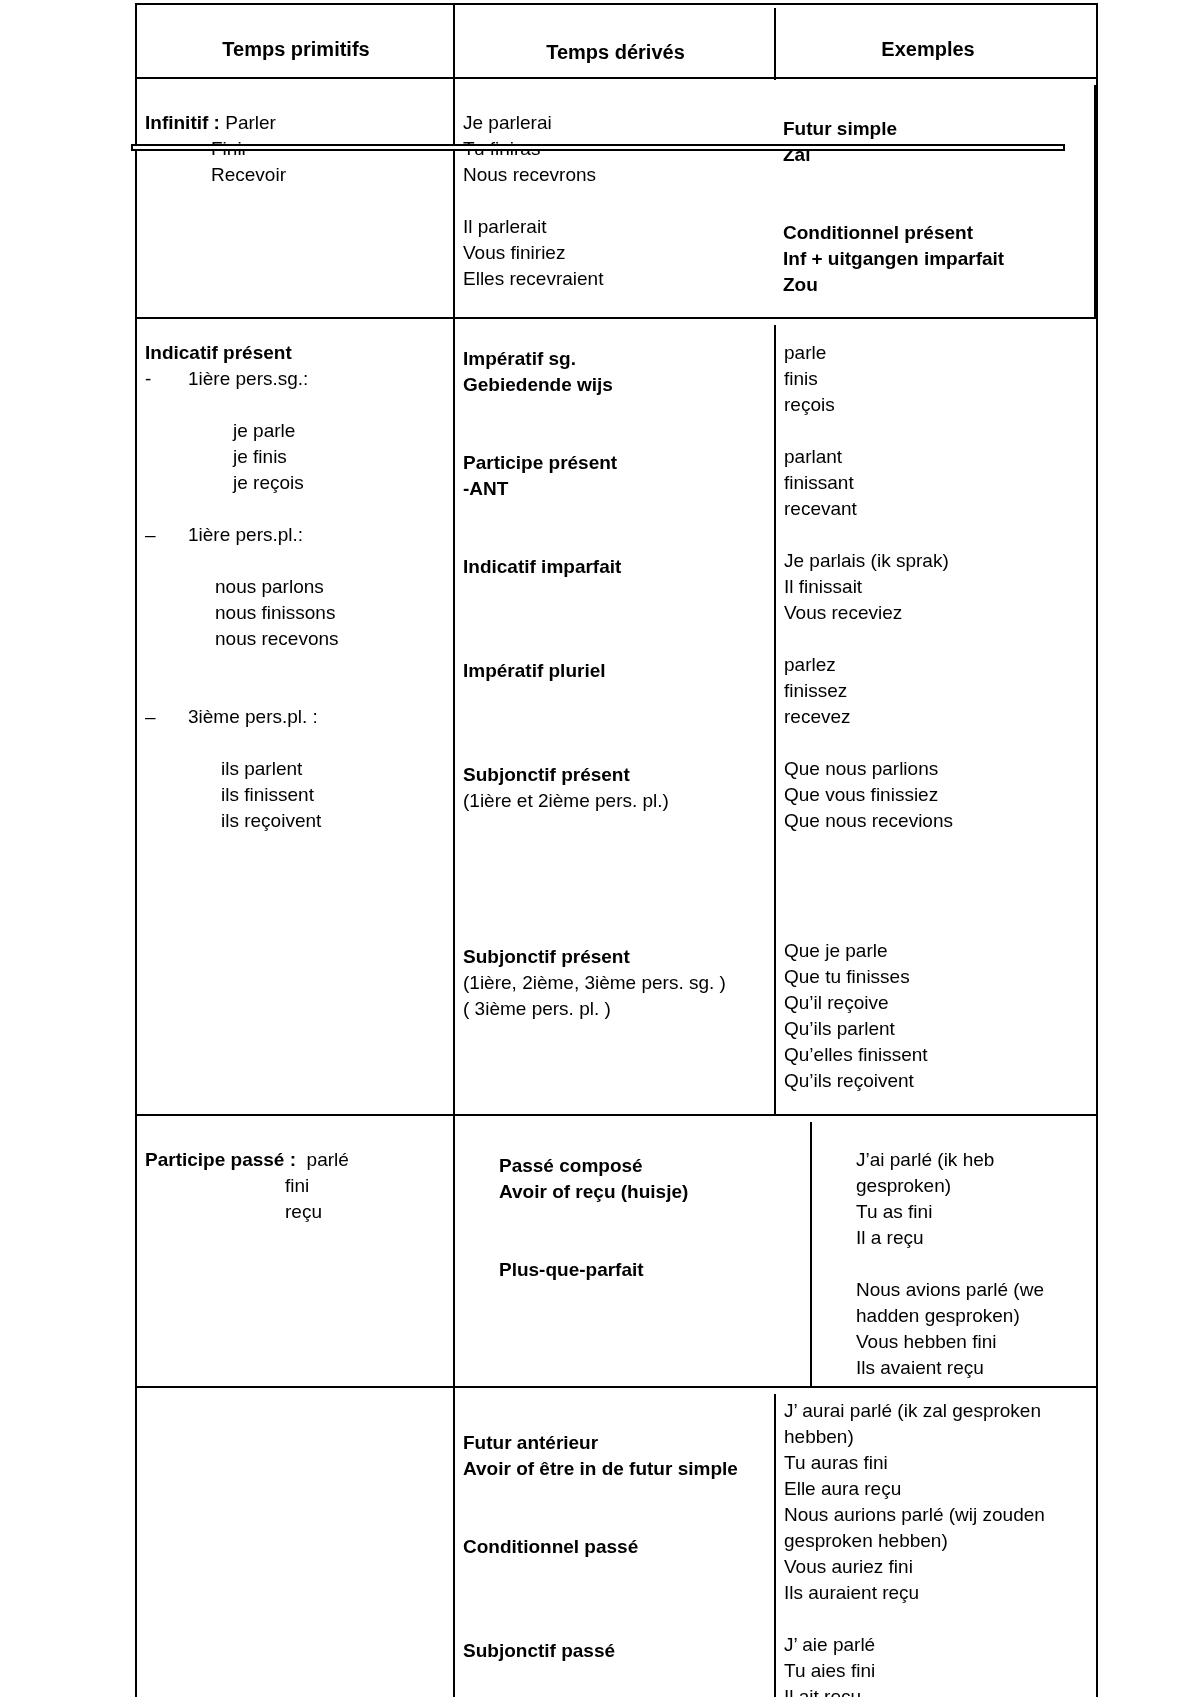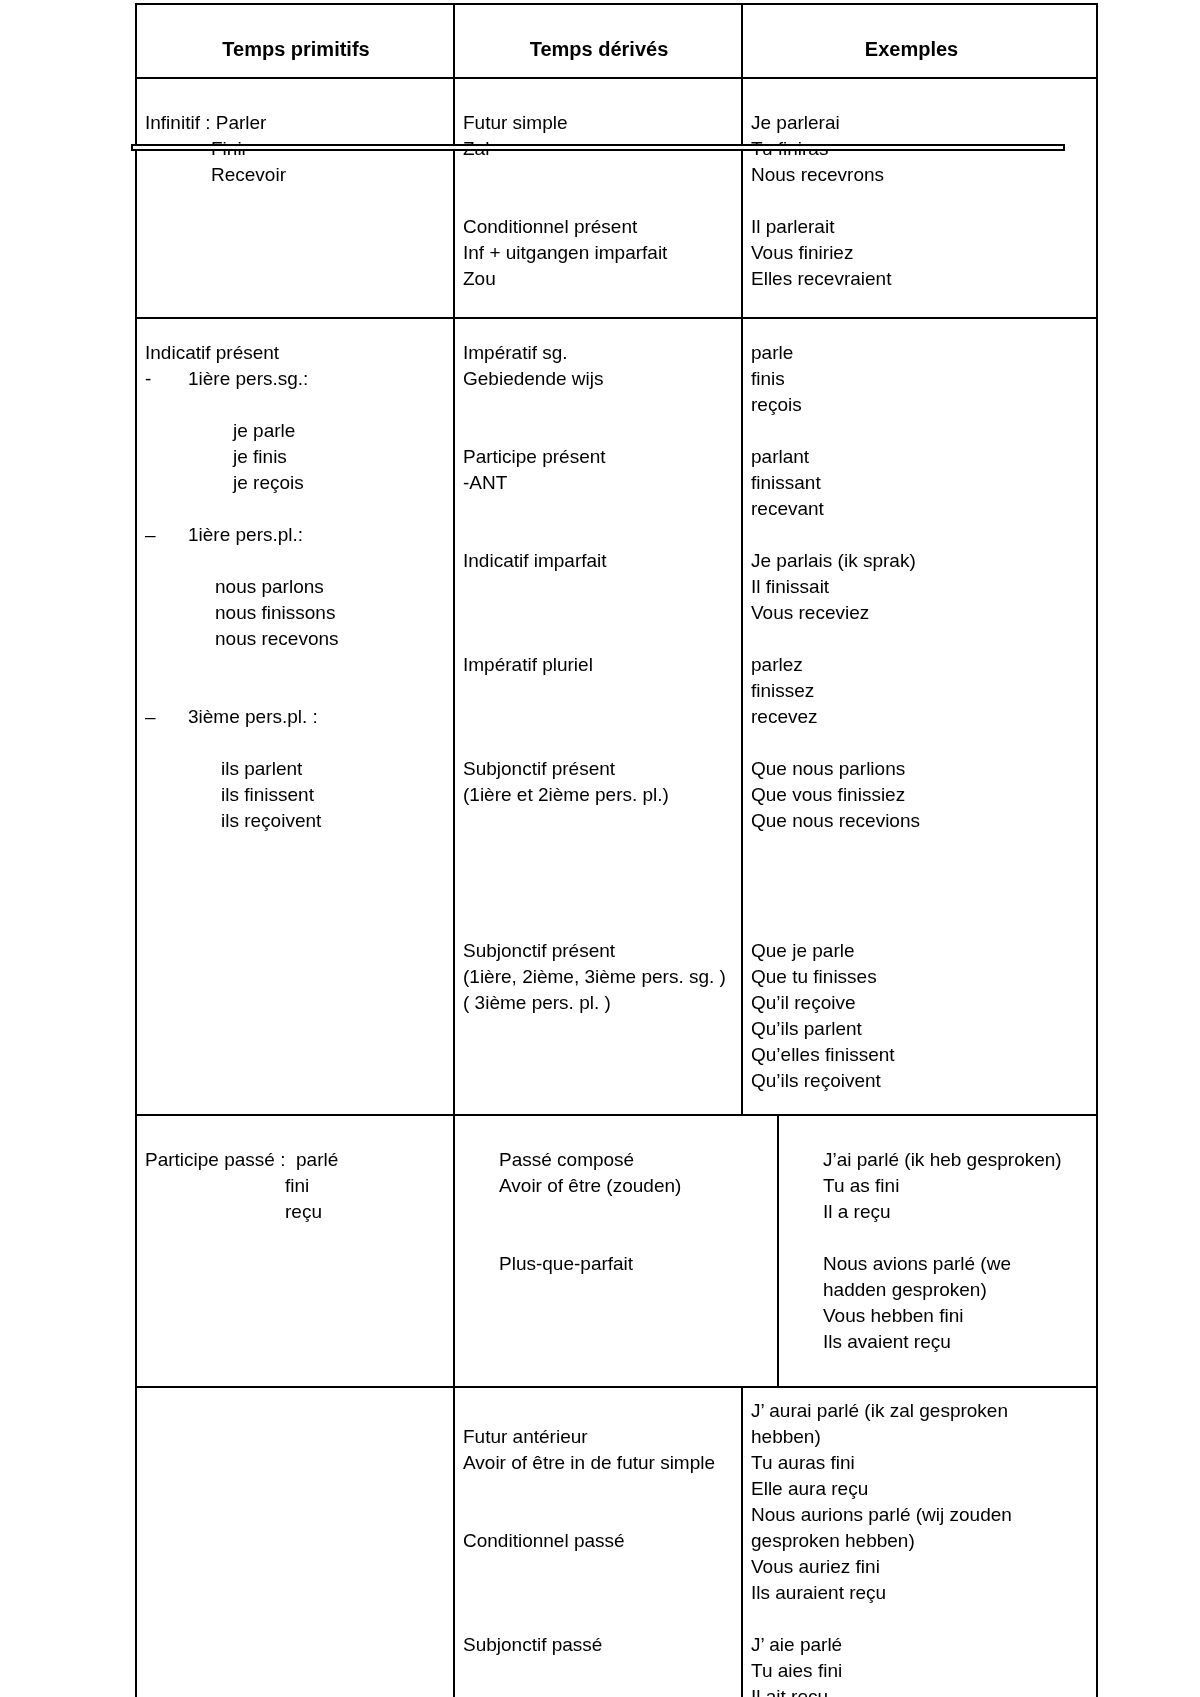--- a/index.html
+++ b/index.html
@@ -26,41 +26,41 @@
   }
   .trow{display:flex;box-sizing:border-box;border-bottom:2px solid #000;}
   .trow.last{border-bottom:none;}
   .tcell{
     box-sizing:border-box;
     border-right:2px solid #000;
     padding:16px 6px 0 8px;
     overflow:visible;
   }
   .tcell.c1{width:318px;}
-  .tcell.c2{width:288px;}
+  .tcell.c2{width:321px;margin-top:6px;}
   .tcell.c3{flex:1;border-right:none;padding-right:24px;}
   .header-row{height:74px;align-items:center;}
   .header-row .tcell{
     height:100%;display:flex;align-items:center;justify-content:center;
     font-weight:bold;font-size:20px;
   }
   .row-a{height:240px;}
   .row-b{height:797px;}
   .row-c{height:272px;gap:36px;}
   .row-d{height:430px;}
   .row-a .tcell,.row-c .tcell{padding-top:31px;}
   .row-b .tcell{padding-top:21px;}
   .row-d .tcell{padding-top:10px;}
   .line{
     min-height:26px;line-height:26px;
     font-size:19px;
   }
   .c1 .line,.c2 .line{white-space:pre;}
   .c3 .line{white-space:normal;}
-  .b{font-weight:normal;text-align:center;}
+  .b{font-weight:bold;text-align:center;}
   .strike-rule{
     position:absolute;
     left:131px;top:144px;
     width:934px;height:7px;
     box-sizing:border-box;
     background:#ffffff;
     border:2px solid #000;
     z-index:10;
   }
 </style>
@@ -82,37 +82,37 @@
         <span>Exemples</span>
       </div>
     </div>
 
     <div class="trow row-a">
       <div class="tcell c1">
           <div class="line"><span class="b">Infinitif : </span><span>Parler</span></div>
           <div class="line" style="padding-left: 66px;"><span>Finir</span></div>
           <div class="line" style="padding-left: 66px;"><span>Recevoir</span></div>
         </div>
+      <div class="tcell c3">
+          <div class="line"><span>Je parlerai</span></div>
+          <div class="line"><span>Tu finiras</span></div>
+          <div class="line"><span>Nous recevrons</span></div>
+          <div class="line"></div>
+          <div class="line"><span>Il parlerait</span></div>
+          <div class="line"><span>Vous finiriez</span></div>
+          <div class="line"><span>Elles recevraient</span></div>
+        </div>
       <div class="tcell c2">
           <div class="line"><span class="b">Futur simple</span></div>
           <div class="line"><span class="b">Zal</span></div>
           <div class="line"></div>
           <div class="line"></div>
           <div class="line"><span class="b">Conditionnel présent</span></div>
           <div class="line"><span class="b">Inf + uitgangen imparfait</span></div>
           <div class="line"><span class="b">Zou</span></div>
-        </div>
-      <div class="tcell c3">
-          <div class="line"><span>Je parlerai</span></div>
-          <div class="line"><span>Tu finiras</span></div>
-          <div class="line"><span>Nous recevrons</span></div>
-          <div class="line"></div>
-          <div class="line"><span>Il parlerait</span></div>
-          <div class="line"><span>Vous finiriez</span></div>
-          <div class="line"><span>Elles recevraient</span></div>
         </div>
     </div>
 
     <div class="trow row-b">
       <div class="tcell c1">
           <div class="line"><span class="b">Indicatif présent</span></div>
           <div class="line"><span style="display: inline-block; width: 43px;">-</span><span>1ière pers.sg.:</span></div>
           <div class="line"></div>
           <div class="line" style="padding-left: 88px;"><span>je parle</span></div>
           <div class="line" style="padding-left: 88px;"><span>je finis</span></div>
@@ -193,21 +193,21 @@
     </div>
 
     <div class="trow row-c">
       <div class="tcell c1">
           <div class="line"><span class="b">Participe passé : </span><span> parlé</span></div>
           <div class="line" style="padding-left: 140px;"><span>fini</span></div>
           <div class="line" style="padding-left: 140px;"><span>reçu</span></div>
         </div>
       <div class="tcell c2">
           <div class="line"><span class="b">Passé composé</span></div>
-          <div class="line"><span class="b">Avoir of être (zouden)</span></div>
+          <div class="line"><span class="b">Avoir of reçu (huisje)</span></div>
           <div class="line"></div>
           <div class="line"></div>
           <div class="line"><span class="b">Plus-que-parfait</span></div>
         </div>
       <div class="tcell c3">
           <div class="line"><span>J’ai parlé (ik heb gesproken)</span></div>
           <div class="line"><span>Tu as fini</span></div>
           <div class="line"><span>Il a reçu</span></div>
           <div class="line"></div>
           <div class="line"><span>Nous avions parlé (we hadden gesproken)</span></div>

